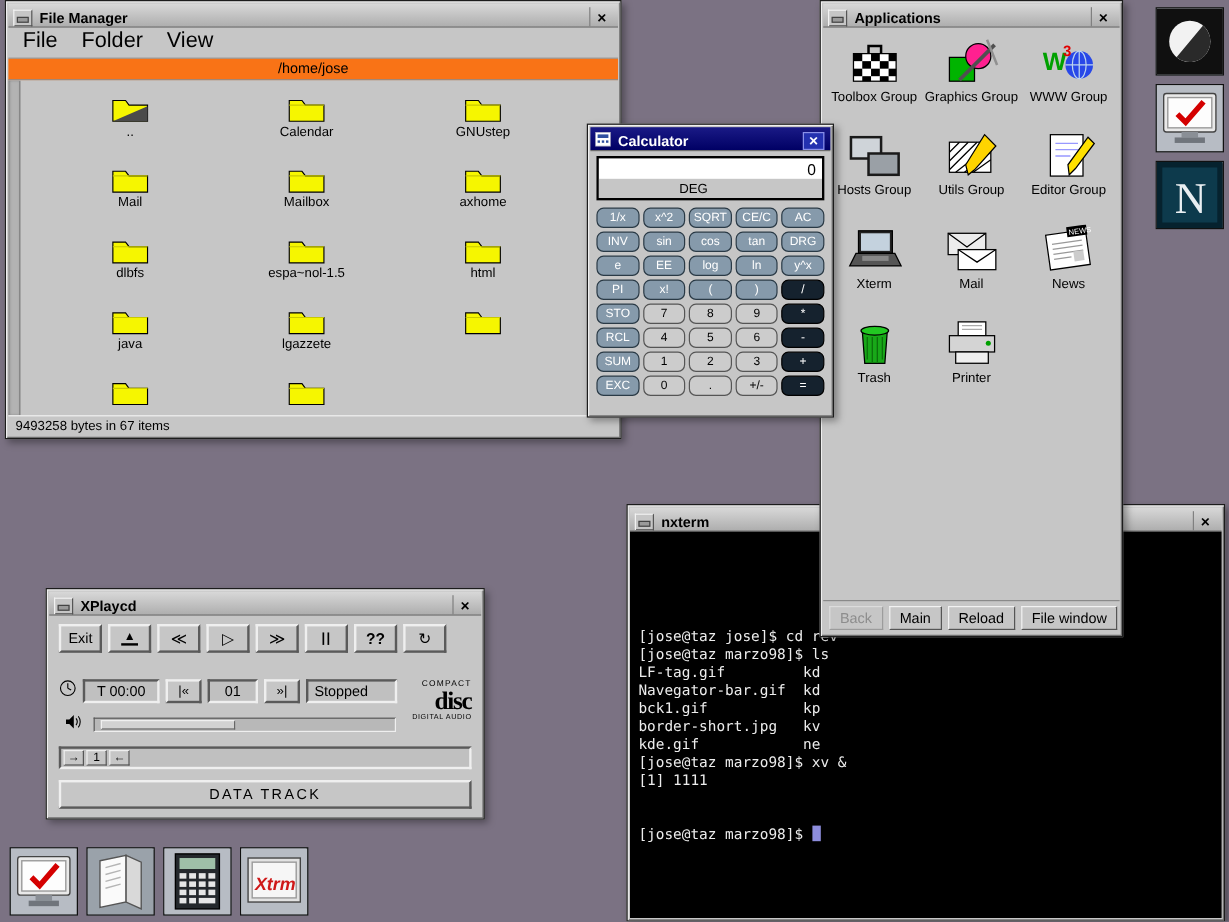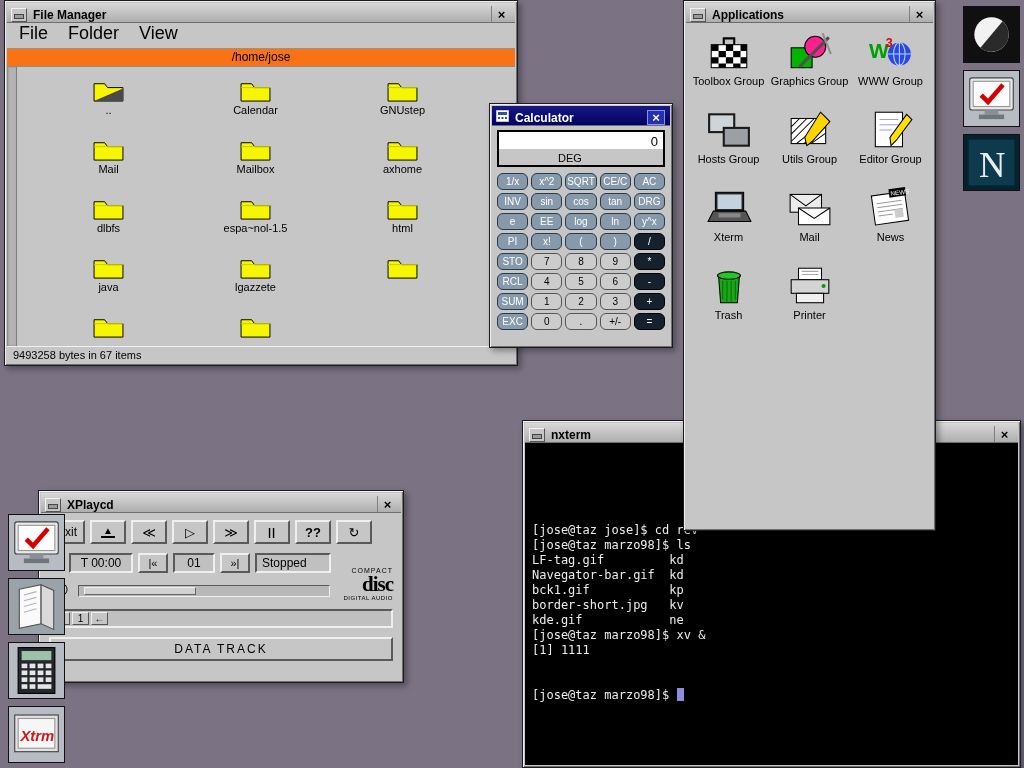--- a/index.html
+++ b/index.html
@@ -30,21 +30,21 @@
   .fm-body{flex:1;display:flex;overflow:hidden;background:#c6c6c6}
   .fm-scrollbar{flex:0 0 10px;background:#b3b3b3;border-right:1px solid #7d7d7d;box-shadow:inset 1px 0 2px #808080}
   .fm-icons{flex:1;display:grid;grid-template-columns:repeat(3,147px);justify-items:center;
     align-content:start;row-gap:9px;padding:10px 0 0 18px;overflow:hidden}
   .fm-item{width:110px;height:50px;display:flex;flex-direction:column;align-items:center;gap:1px}
   .fm-ico svg{width:33px;height:26px;display:block}
   .fm-label{font-size:11px;white-space:nowrap}
   .statusbar{flex:0 0 17px;border-top:1px solid #f0f0f0;font-size:11px;padding:2px 6px}
 
   
-  .calc{left:489px;top:103px;width:184px;height:245px}
+  .calc{left:489px;top:103px;width:206px;height:245px}
   .calc-body{flex:1;padding:4px 5px 2px}
   .calc-display{position:relative;border:2px solid #000;height:37px;background:#fff;margin-bottom:6px;overflow:hidden}
   .calc-display::after{content:"";position:absolute;left:0;right:0;bottom:0;height:16px;background:#c6c6c6}
   .calc-display .val{position:absolute;top:2px;right:5px;font-size:13px;z-index:2}
   .calc-display .mode{position:absolute;bottom:1px;left:36%;font-size:11px;z-index:2}
   .calc-keys{display:grid;grid-template-columns:repeat(5,1fr);gap:3px}
   .calc-key{height:17px;border-radius:6px;border:1px solid #2a3a46;font-size:10px;
     display:flex;align-items:center;justify-content:center;font-family:"Liberation Sans",sans-serif}
   .calc-key.fn{background:#869aab;color:#fff}
   .calc-key.digit{background:#cccccc;color:#000;border-color:#555}
@@ -73,21 +73,21 @@
   
   .xp{left:38px;top:490px;width:366px;height:193px}
   .xp-body{flex:1;position:relative;padding:7px 8px}
   .xp-row1{display:flex;gap:5px}
   .xp-btn{min-width:36px;height:24px;display:flex;align-items:center;justify-content:center;
     font-size:13px;padding:0 4px}
   .xp-btn .l{font-size:12px}
   .xp-btn[data-name="eject-button"] .g{font-size:10px;line-height:8px;border-bottom:2px solid #000;padding:0 2px 1px}
   .xp-btn[data-name="pause-button"] .g{font-weight:bold;letter-spacing:1px;font-size:11px}
   .xp-btn[data-name="shuffle-button"] .g{font-weight:bold}
-  .xp-row2{display:flex;align-items:center;gap:5px;margin-top:9px}
+  .xp-row2{display:flex;align-items:center;gap:5px;margin-top:22px}
   .xp-display{height:20px;display:flex;align-items:center;justify-content:center;font-size:12px;padding:0 3px}
   .xp-time{width:64px}
   .xp-track{width:42px}
   .xp-status{width:76px;justify-content:flex-start;padding-left:5px}
   .xp-smallbtn{min-width:30px;height:20px;font-size:11px}
   .cd-logo{position:absolute;right:8px;top:54px;width:60px;text-align:right;line-height:1}
   .cd-logo .t{font-size:7px;letter-spacing:1px}
   .cd-logo .m{font-size:21px;font-weight:bold;font-family:"Liberation Serif",serif;letter-spacing:-1px}
   .cd-logo .b{font-size:6px;letter-spacing:.5px}
   .xp-volrow{display:flex;align-items:center;gap:8px;margin-top:9px;padding-left:4px}
@@ -96,21 +96,21 @@
     border:1px solid;border-color:#f0f0f0 #666 #666 #f0f0f0}
   .xp-strip{margin-top:9px;height:19px;display:flex;align-items:center;gap:2px;padding:0 2px}
   .xp-strip .mini{width:17px;height:13px;display:flex;align-items:center;justify-content:center;
     font-size:10px;background:#c6c6c6;border:1px solid;border-color:#efefef #555 #555 #efefef}
   .xp-datatrack{margin-top:9px;height:24px;display:flex;align-items:center;justify-content:center;
     font-size:12px;letter-spacing:2px}
 
   
   .dock{position:absolute;display:flex;gap:7px}
   .dock-right{right:4px;top:6px;flex-direction:column}
-  .dock-bl{left:8px;bottom:5px;flex-direction:column}
+  .dock-bl{left:8px;bottom:5px;flex-direction:row}
   .dock-tile{width:57px;height:57px;border:1px solid #101010;
     box-shadow:inset 1px 1px 0 rgba(255,255,255,.55),inset -1px -1px 0 rgba(0,0,0,.55);background:#8e949c}
   .dock-tile svg{width:100%;height:100%;display:block}
 </style>
 </head>
 <body data-name="desktop" style="background: rgb(123, 114, 131);">
 
 <div class="window fm" data-name="file-manager-window">
   <div class="titlebar" data-name="file-manager-titlebar">
     <span class="sysbtn" data-name="window-menu-button"></span>
@@ -442,20 +442,30 @@
             <g stroke="#aaa">
               <path d="M14 6 h16 M14 9 h16" fill="none"></path>
             </g>
             <rect x="4" y="14" width="36" height="13" fill="#d4d4d4" stroke="#000"></rect>
             <rect x="9" y="27" width="26" height="9" fill="#efefef" stroke="#000"></rect>
             <circle cx="35" cy="20" r="2" fill="#00a000"></circle>
           </svg>
         </span>
         <span class="app-label" data-name="application-label">Printer</span>
       </div>
+    </div>
+  <div class="apps-toolbar" data-name="applications-toolbar">
+
+      <div class="tb-btn disabled" data-name="toolbar-button">Back</div>
+
+      <div class="tb-btn normal" data-name="toolbar-button">Main</div>
+
+      <div class="tb-btn normal" data-name="toolbar-button">Reload</div>
+
+      <div class="tb-btn normal" data-name="toolbar-button">File window</div>
     </div>
 </div>
 
 <div class="window calc" data-name="calculator-window">
   <div class="titlebar active" data-name="calculator-titlebar">
     <span data-name="calculator-icon"><svg width="13" height="12" viewBox="0 0 13 12">
           <rect width="13" height="12" fill="#fff" stroke="#88a"></rect>
           <rect x="2" y="2" width="9" height="3" fill="#3050a0"></rect>
           <rect x="2" y="7" width="2" height="2" fill="#3050a0"></rect>
           <rect x="5.5" y="7" width="2" height="2" fill="#3050a0"></rect>

